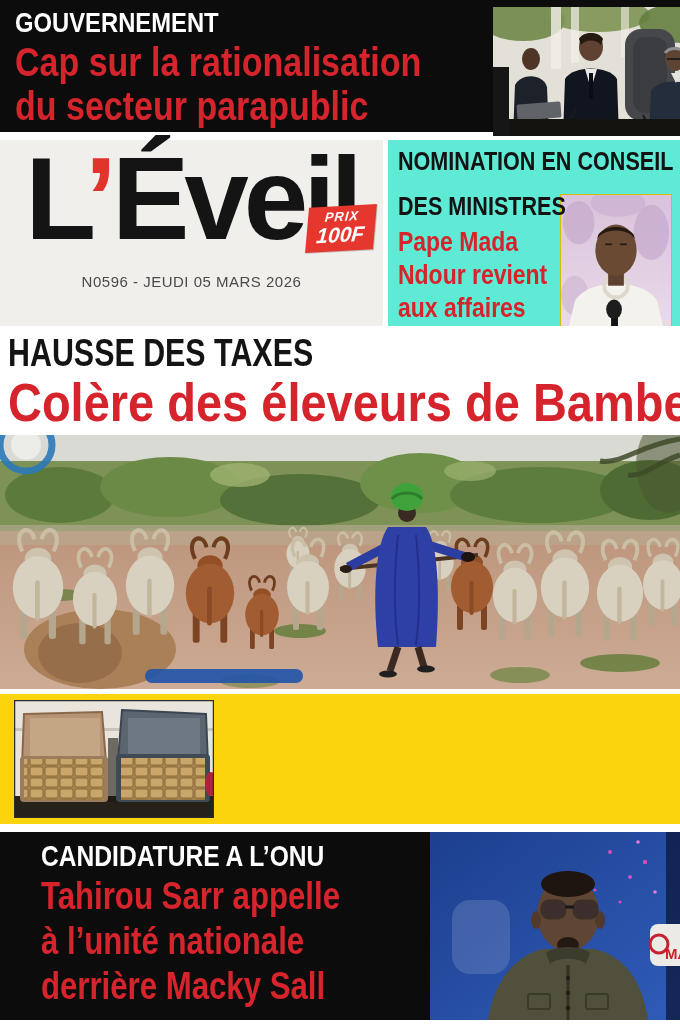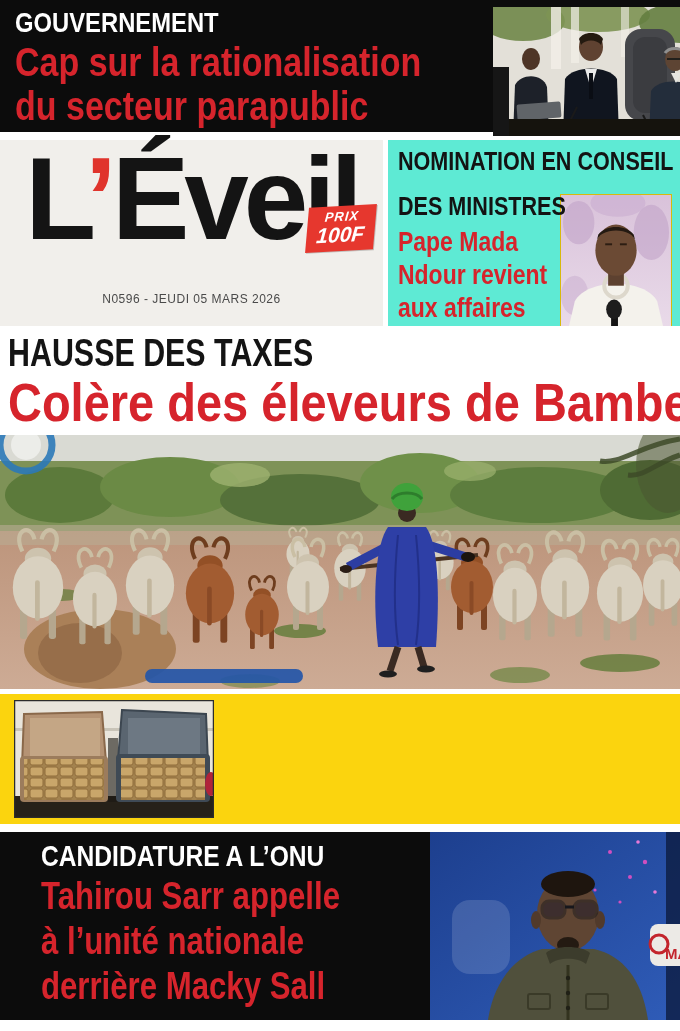--- a/index.html
+++ b/index.html
@@ -17,21 +17,21 @@
   .top-photo { width:214px; height:129px; margin:7px 8px 0 0; flex-shrink:0; }
 
   
   .header-row { display:flex; margin-top:8px; height:186px; }
   .masthead { width:383px; height:186px; background:#f1efeb; position:relative; flex-shrink:0; text-align:center; }
   .logo-line { font-size:116px; line-height:114px; font-weight:900; letter-spacing:-5px; color:#141414; padding-top:2px; white-space:nowrap; }
   .logo-apos { color:#e0342c; }
   .price-badge { position:absolute; right:8px; top:66px; background:#e6372e; color:#ffffff; transform:rotate(-3deg) skewX(-8deg); padding:4px 10px 5px; font-style:italic; font-weight:800; text-align:center; line-height:1.05; box-shadow:1px 1px 0 rgba(0,0,0,.2); }
   .badge-prix { font-size:13px; letter-spacing:1px; }
   .badge-100f { font-size:21px; }
-  .issue-line { margin-top:36px; font-size:12px; color:#4a4a4a; letter-spacing:.5px; }
+  .issue-line { margin-top:17px; font-size:15px; color:#4a4a4a; letter-spacing:.5px; }
 
   .nom-box { flex:1; margin-left:5px; background:#5eead4; padding:7px 8px 0 10px; overflow:hidden; }
   .nom-kicker { font-size:26px; font-weight:800; color:#131313; line-height:29px; transform:scaleX(.83); }
   .nom-row { display:flex; margin-top:16px;gap:16px; }
   .nom-left { flex:1; min-width:0; }
   .nom-red { font-size:28px; font-weight:800; color:#d6242c; line-height:33px; transform:scaleX(.82); }
   .nom-red.first { margin-top:4px; }
   .nom-photo { width:112px; height:142px; flex-shrink:0; margin-top:2px; border:1px solid #d8b90c; }
 
   

